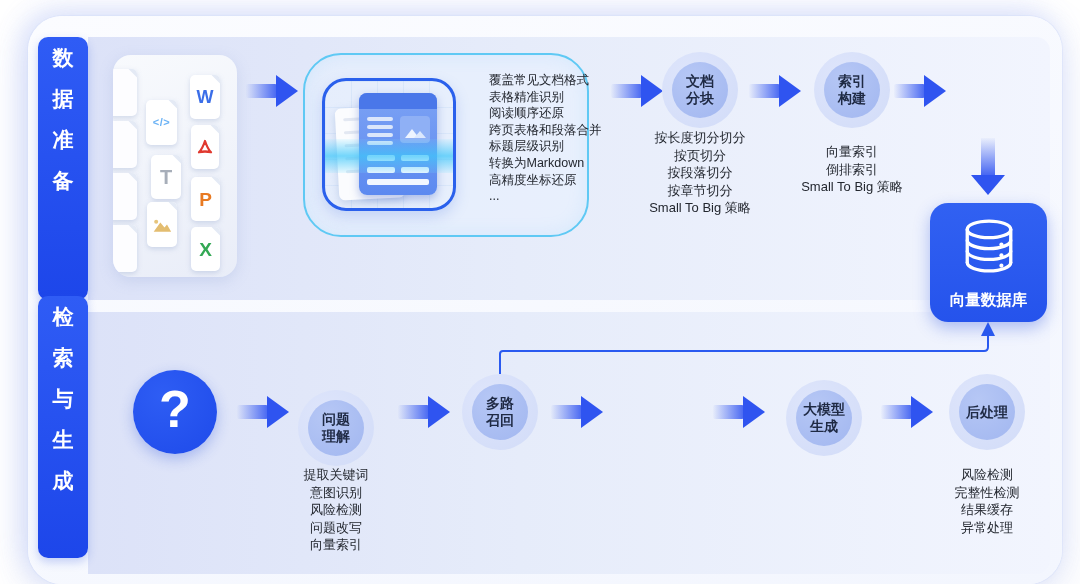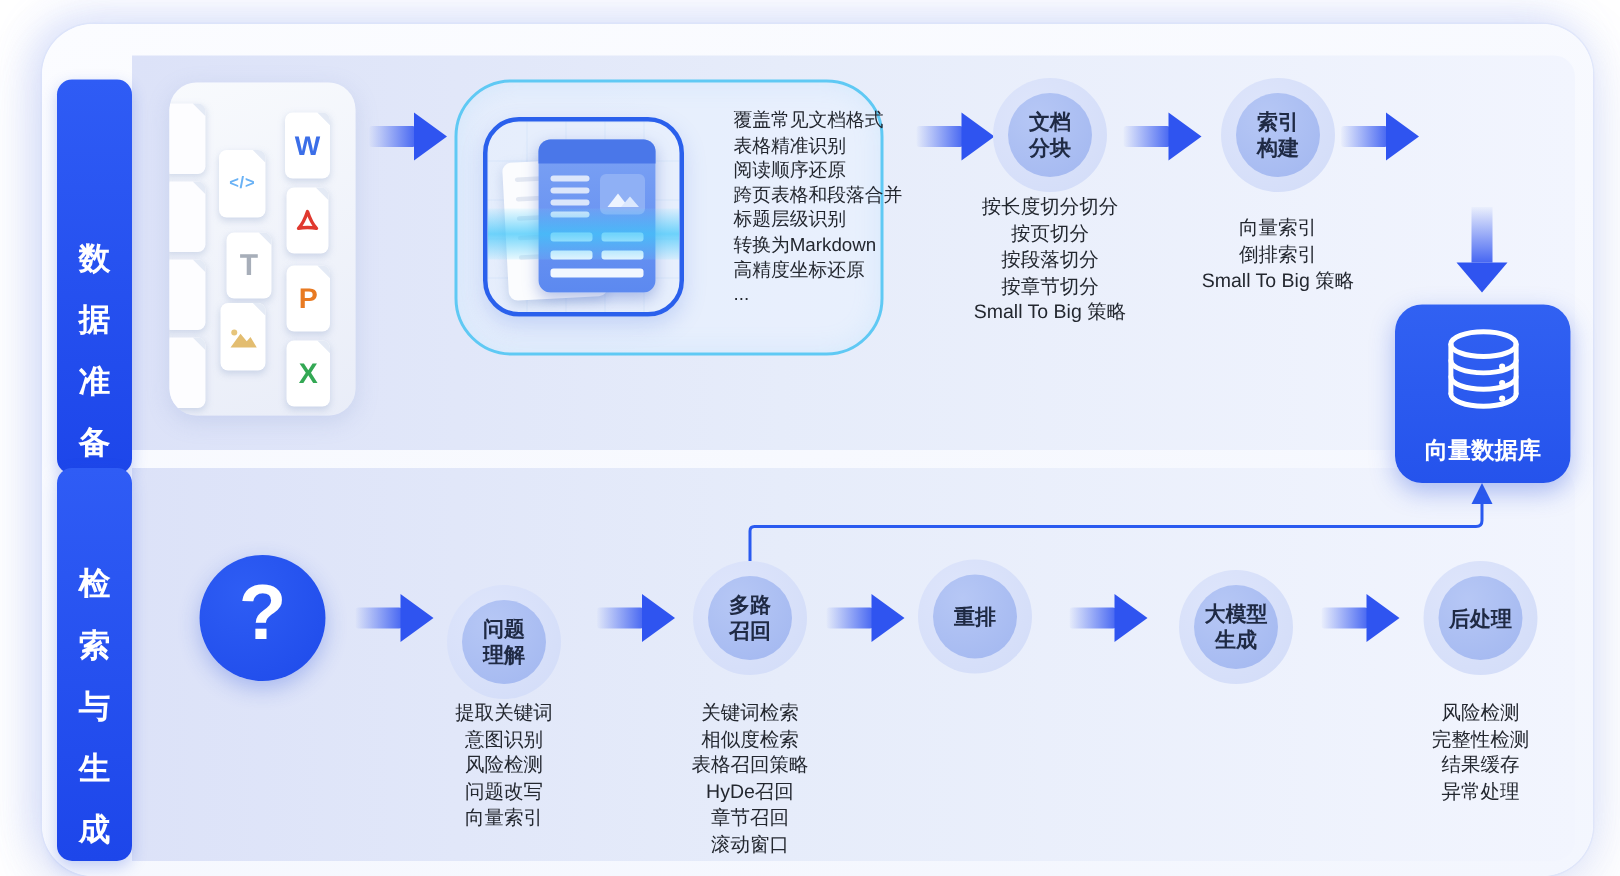--- a/index.html
+++ b/index.html
@@ -3,21 +3,21 @@
 <meta charset="utf-8">
 <style>
   html,body{margin:0;padding:0;background:#ffffff;font-family:"Liberation Sans","DejaVu Sans",sans-serif;}
   .stage{position:relative;width:1080px;height:584px;overflow:hidden;background:#ffffff;}
   .frame{position:absolute;left:28px;top:16px;width:1034px;height:568px;border-radius:34px;
          background:linear-gradient(160deg,#fbfcff 0%,#f3f6fe 100%);
          box-shadow:0 0 0 1px rgba(215,224,250,.55), -6px -6px 26px rgba(150,170,245,.30), 0 12px 40px rgba(120,140,220,.22);}
   
   .bar{position:absolute;left:38px;width:50px;border-radius:10px;z-index:2;
        background:linear-gradient(180deg,#2f5cf5 0%,#1d46ea 100%);
-       display:flex;align-items:flex-end;justify-content:center;box-shadow:0 4px 10px rgba(40,80,220,.25);margin-top:16px;}
+       display:flex;align-items:flex-start;justify-content:center;box-shadow:0 4px 10px rgba(40,80,220,.25);}
   .bar.top{top:37px;height:263px;}
   .bar.bot{top:296px;height:262px;}
   .bar-label{width:24px;color:#fff;font-weight:bold;font-size:21px;line-height:41px;text-align:center;word-break:break-all;}
   
   .panel{position:absolute;left:88px;width:962px;border-radius:0 14px 14px 0;z-index:1;
          background:linear-gradient(90deg,#dce2f8 0%,#e6ecfa 45%,#f2f5fe 100%);}
   .panel.top{top:37px;height:263px;}
   .panel.bot{top:312px;height:262px;}
   
   .card{position:absolute;left:113px;top:55px;width:124px;height:222px;border-radius:18px;z-index:2;overflow:hidden;
@@ -259,35 +259,26 @@
 
   <div class="arr" style="left:398px;top:396px">
       <i class="sh"></i>
       <i class="hd"></i>
     </div>
 
   <div class="node" style="left:462px;top:374px">
     <div class="node-core">多路
 召回</div>
     </div>
-  <div class="nlist" style="left:410px;top:466px">关键词检索
-相似度检索
-表格召回策略
-HyDe召回
-章节召回
-滚动窗口</div>
 
   <div class="arr" style="left:551px;top:396px">
       <i class="sh"></i>
       <i class="hd"></i>
     </div>
 
-  <div class="node" style="left:612px;top:373px">
-    <div class="node-core">重排</div>
-    </div>
 
   <div class="arr" style="left:713px;top:396px">
       <i class="sh"></i>
       <i class="hd"></i>
     </div>
 
   <div class="node" style="left:786px;top:380px">
     <div class="node-core">大模型
 生成</div>
     </div>

